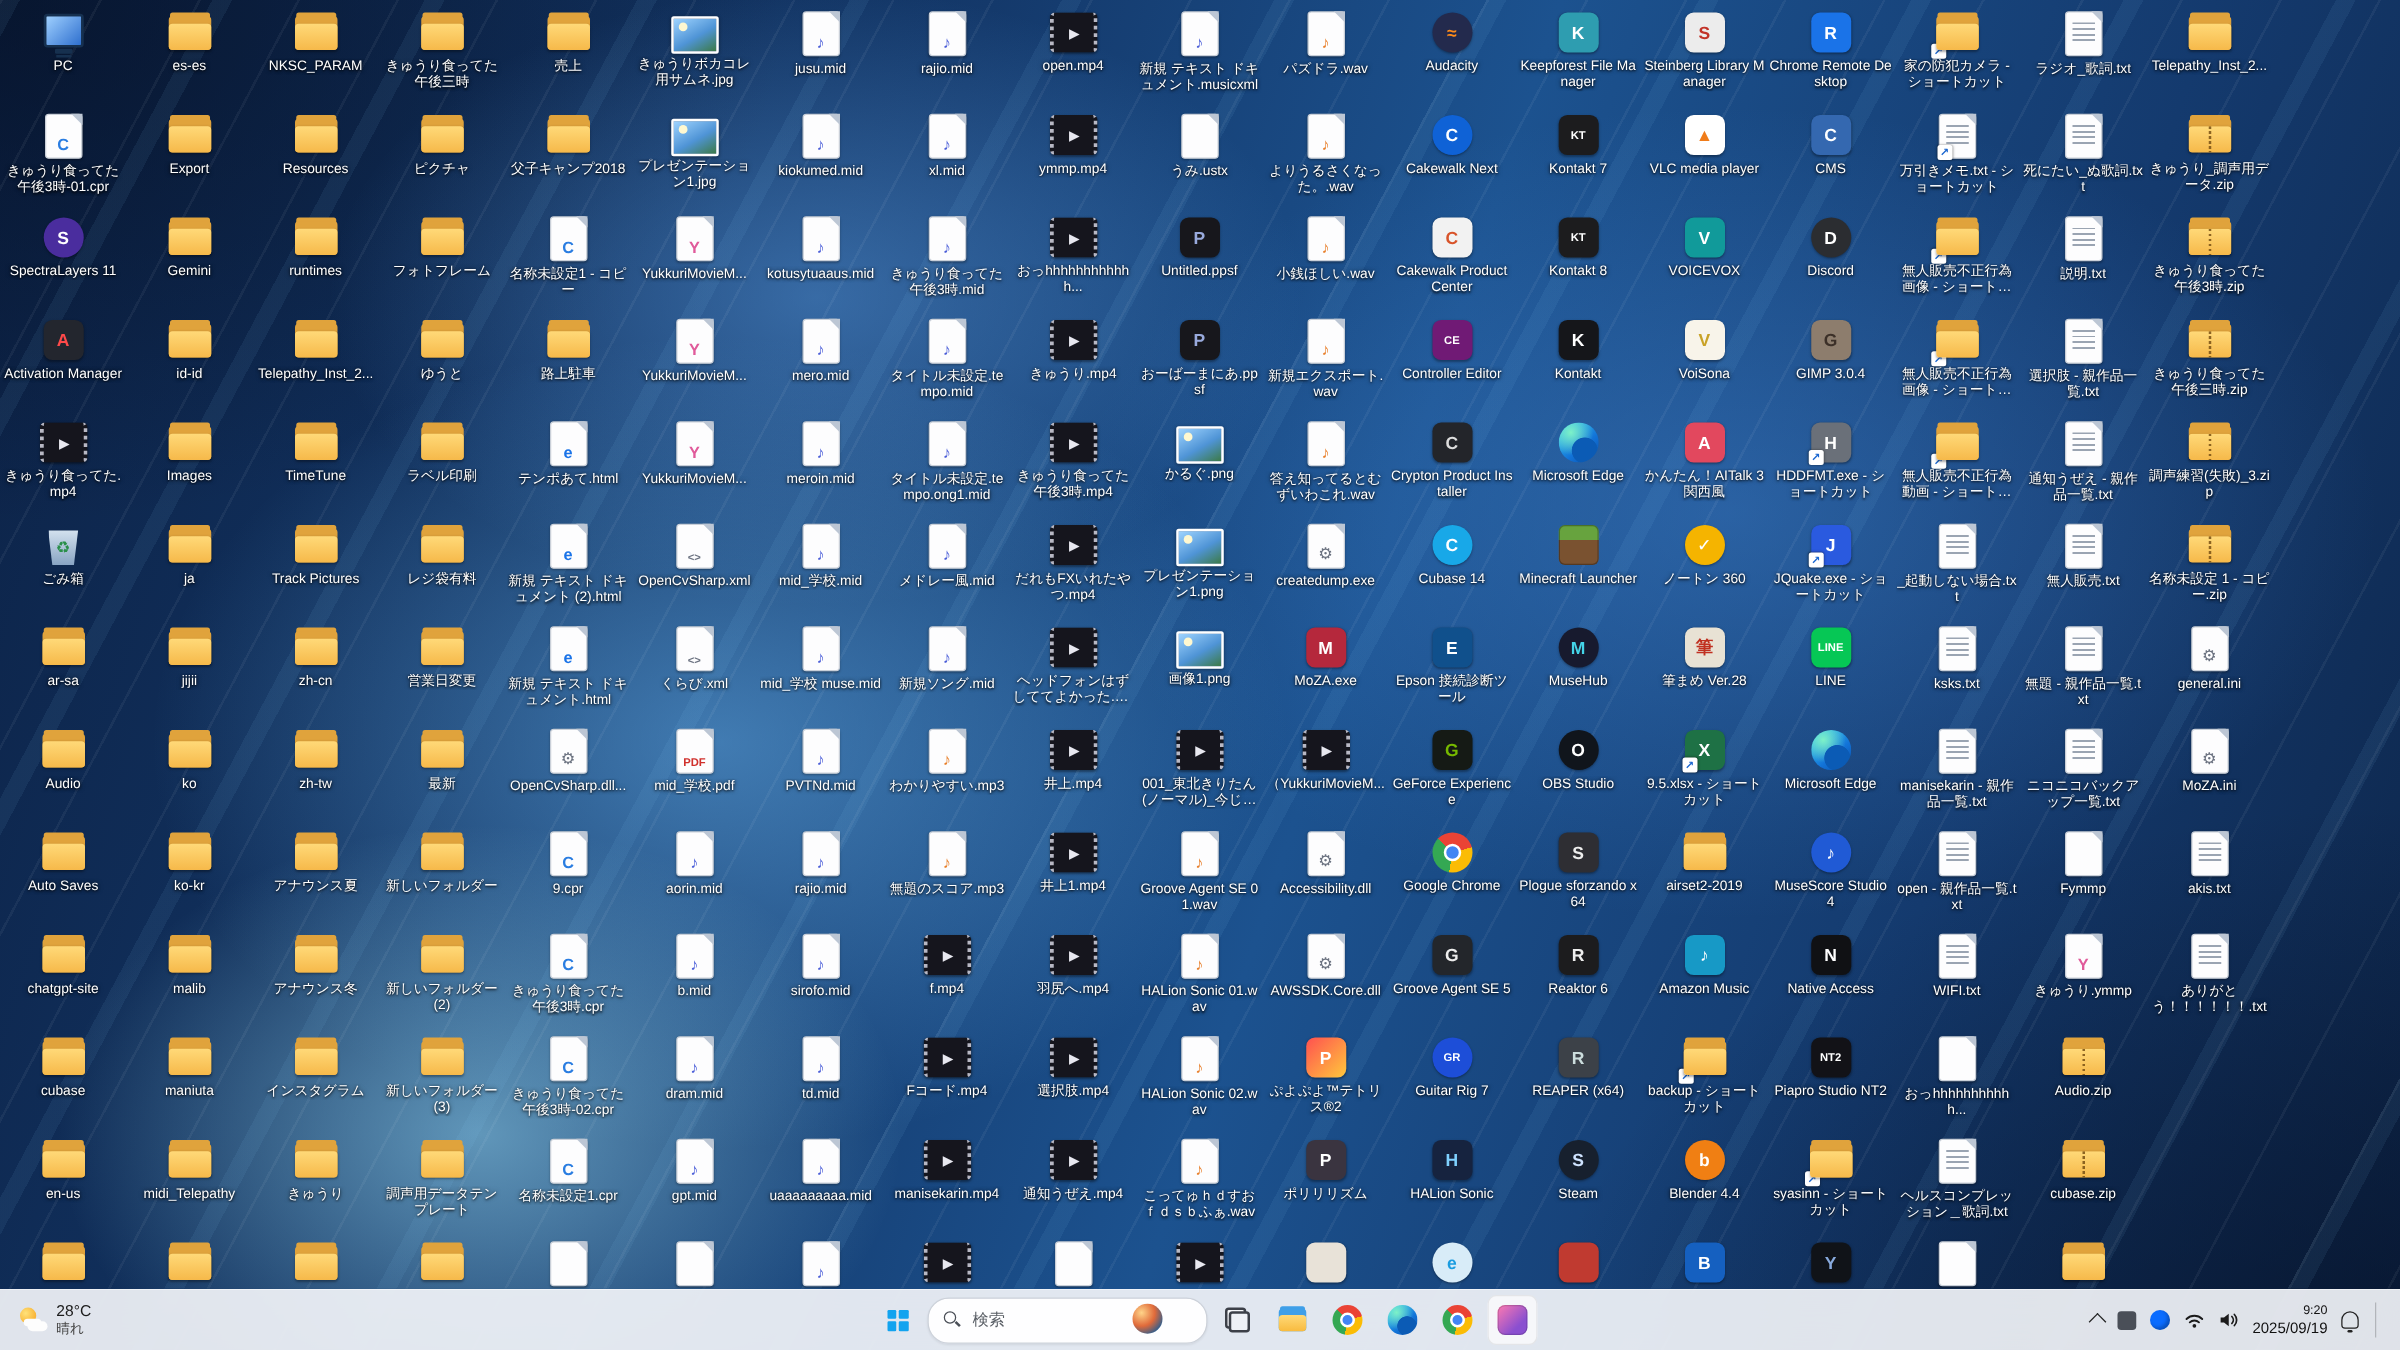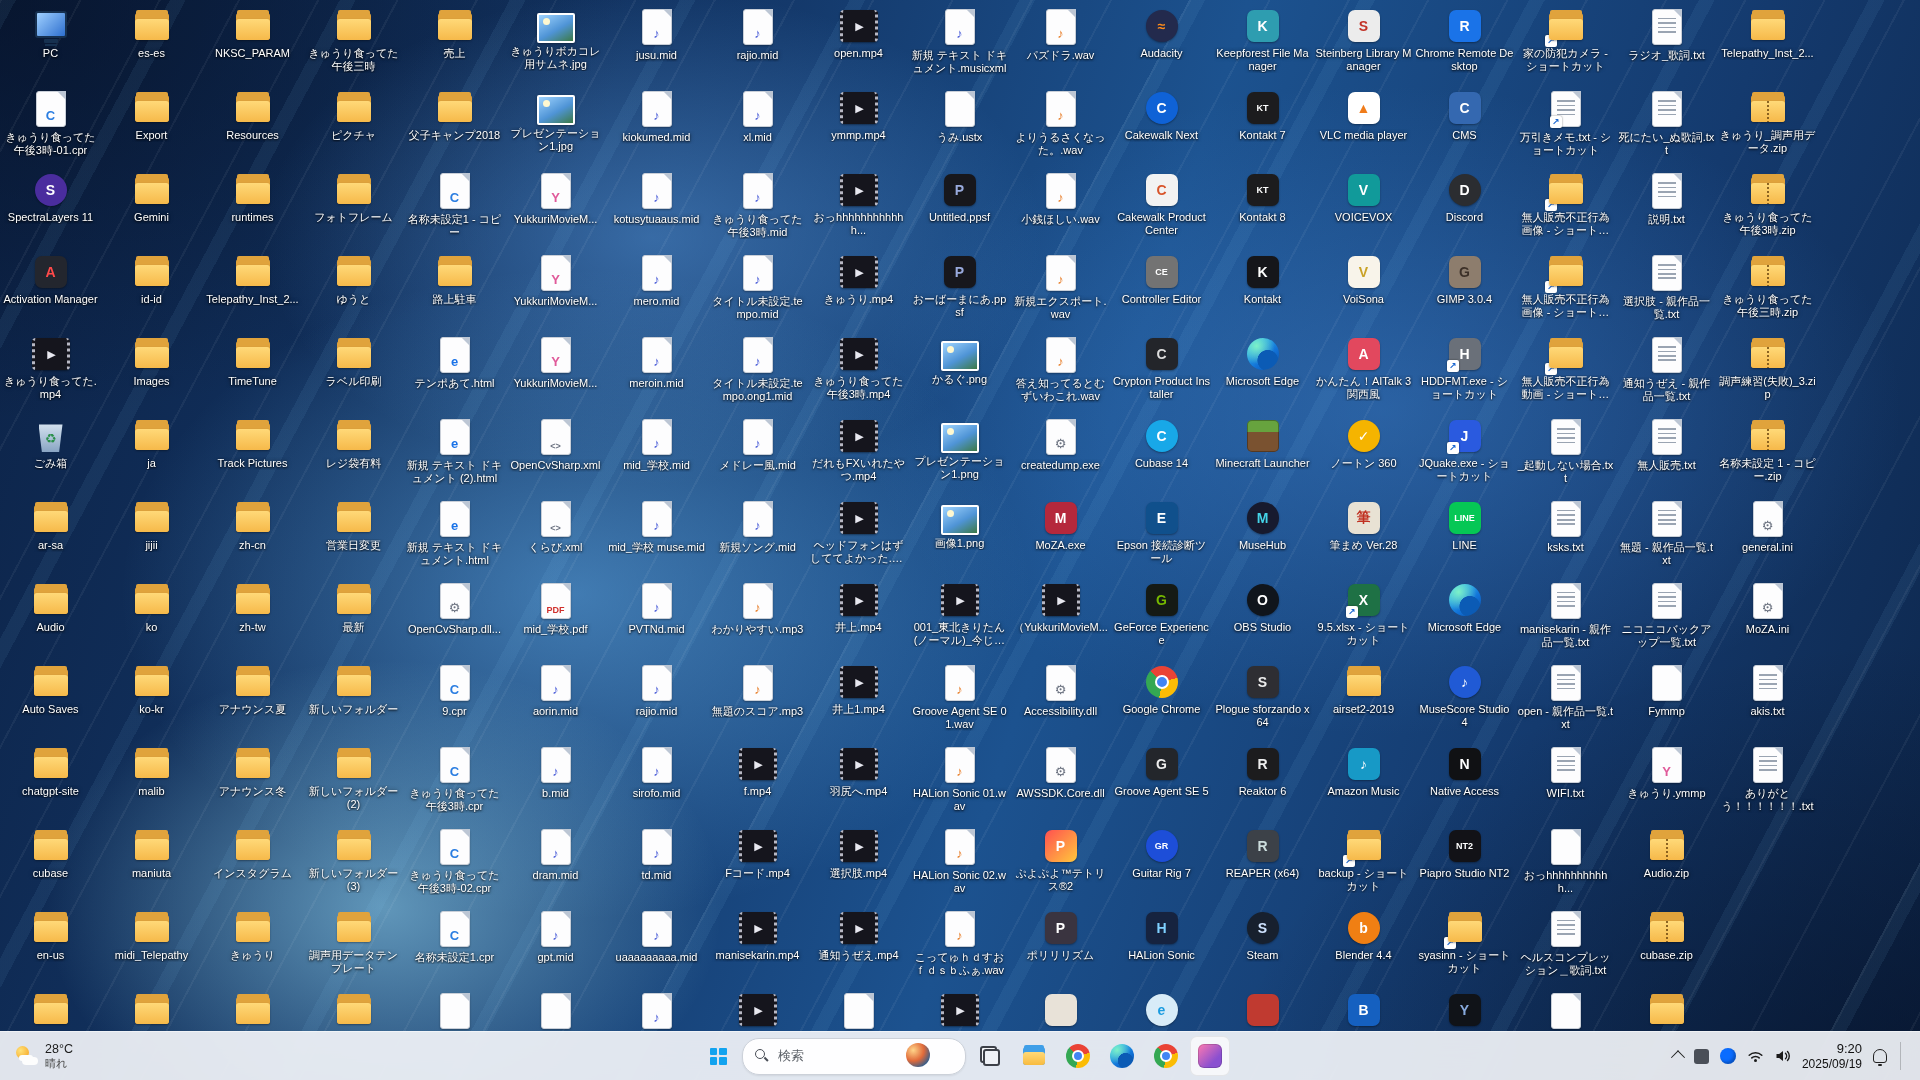--- a/index.html
+++ b/index.html
@@ -175,21 +175,21 @@
   .tba-task-view::after{content:"";position:absolute;right:2px;bottom:2px;width:13px;height:13px;border:2px solid #3c4048;border-radius:3px;background:#eef1f6;}
   .tba-file-explorer::before{content:"";position:absolute;left:1px;right:1px;top:3px;bottom:3px;background:#3f9fe8;border-radius:3px;box-shadow:0 -3px 0 -1px #3f9fe8;}
   .tba-file-explorer::after{content:"";position:absolute;left:1px;right:1px;top:8px;bottom:3px;background:linear-gradient(#ffd978,#f8bb3f);border-radius:3px;}
   .tba-screenshot-tool{border-radius:6px;background:linear-gradient(135deg,#ff7ab0,#8a4fd0 70%);box-shadow:inset 0 0 0 1px rgba(0,0,0,.15);}
   .tray{position:absolute;right:4px;top:0;height:100%;display:flex;align-items:center;gap:11px;padding-right:10px;}
   .chev{width:9px;height:9px;border-right:1.8px solid #222;border-bottom:1.8px solid #222;transform:rotate(-135deg) translate(-1px,-1px);}
   .tray-app{width:15px;height:15px;border-radius:3px;background:#4a4f58;}
   .tray-blue{width:16px;height:16px;border-radius:50%;background:#0a6cff;box-shadow:inset -2px -2px 3px rgba(0,0,0,.25);}
   .tray svg{display:block;}
   .clock{display:flex;flex-direction:column;align-items:flex-end;line-height:1.2;color:#111;}
-  .clock .t1{font-size:13px;}
+  .clock .t1{font-size:10px;}
   .clock .t2{font-size:12px;}
   .bell{width:12px;height:12px;border:1.6px solid #222;border-radius:50% 50% 3px 3px;position:relative;}
   .bell::after{content:"";position:absolute;left:50%;bottom:-4px;transform:translateX(-50%);width:4px;height:2px;border-radius:2px;background:#222;}
   .showdesk{width:5px;height:60%;border-left:1px solid rgba(0,0,0,.2);margin-left:2px;}
 </style>
 </head>
 <body>
 
 <div class="wallpaper">
   <div class="streaks"></div>
@@ -522,21 +522,21 @@
       </div>
       <div class="dlab">おーばーまにあ.ppsf</div>
     </div>
     <div class="dcell">
       <div class="gly ic-file">
         <span class="gl" style="color: rgb(232, 127, 42);">♪</span>
       </div>
       <div class="dlab">新規エクスポート.wav</div>
     </div>
     <div class="dcell">
-      <div class="gly ic-app" style="background: #737373; text-align: right;">
+      <div class="gly ic-app" style="background: #701a75; text-align: right;">
         <span class="gl" style="color: rgb(255, 255, 255); font-size: 9px;">CE</span>
       </div>
       <div class="dlab">Controller Editor</div>
     </div>
     <div class="dcell">
       <div class="gly ic-app" style="background: rgb(21, 22, 26);">
         <span class="gl" style="color: rgb(255, 255, 255);">K</span>
       </div>
       <div class="dlab">Kontakt</div>
     </div>

